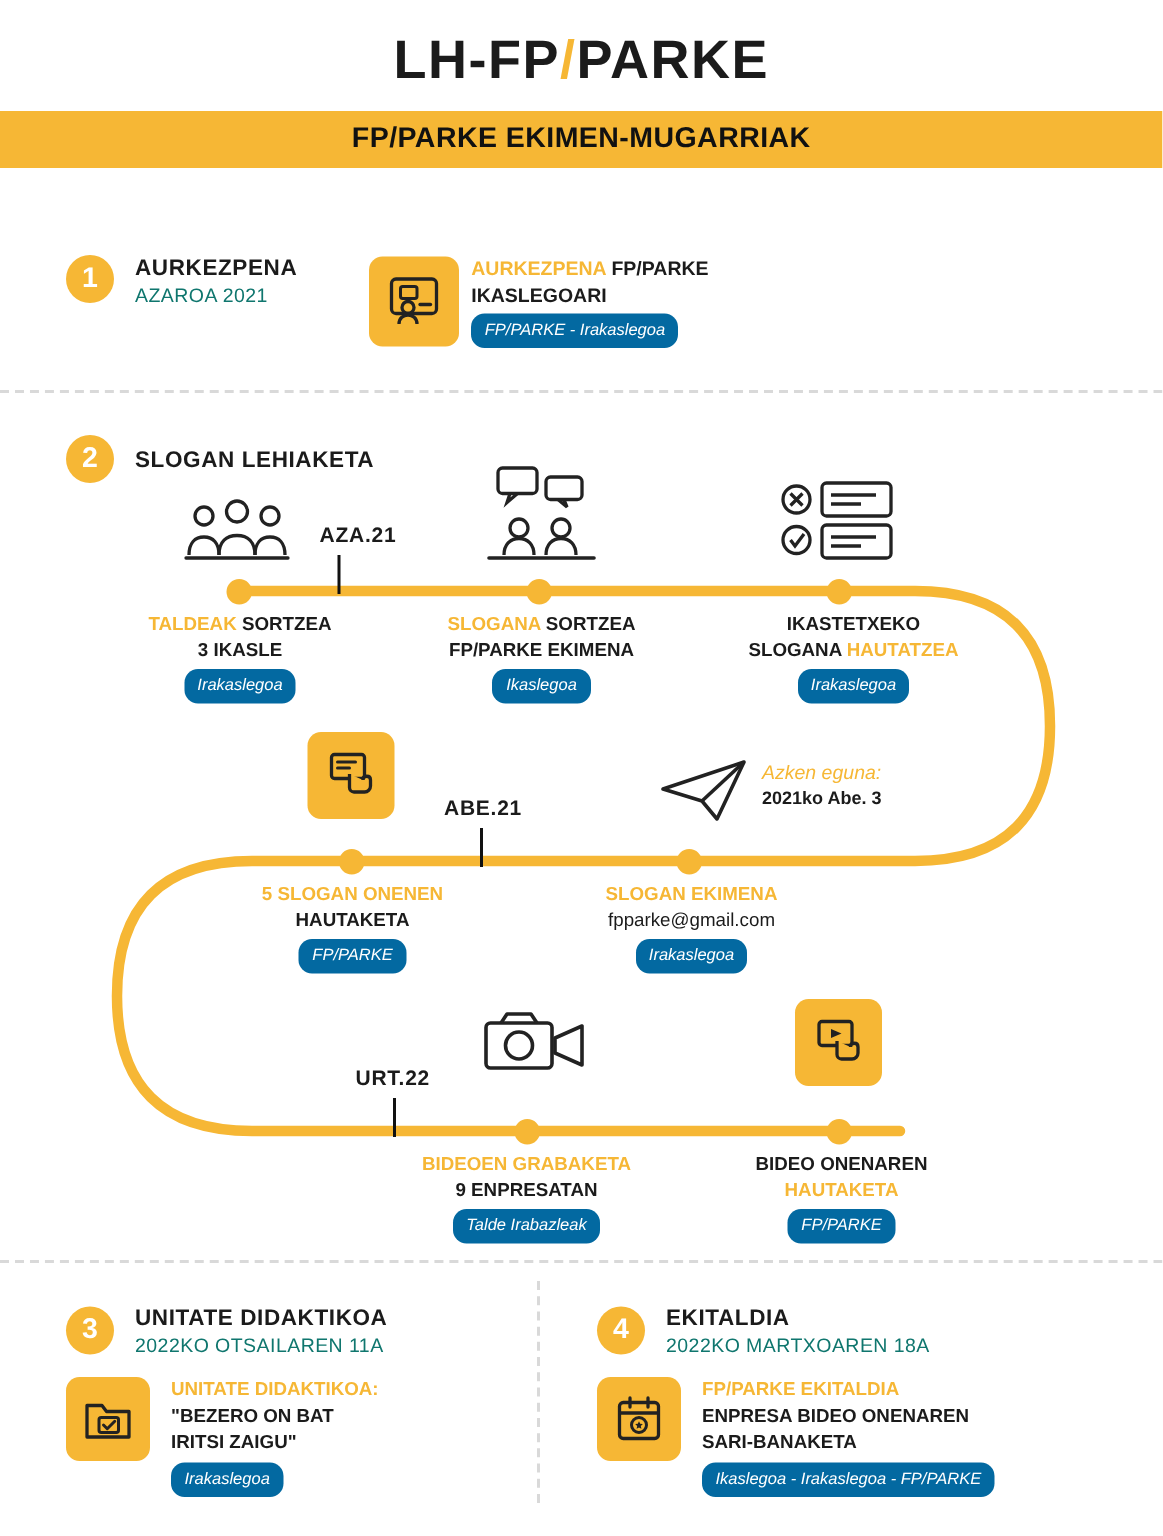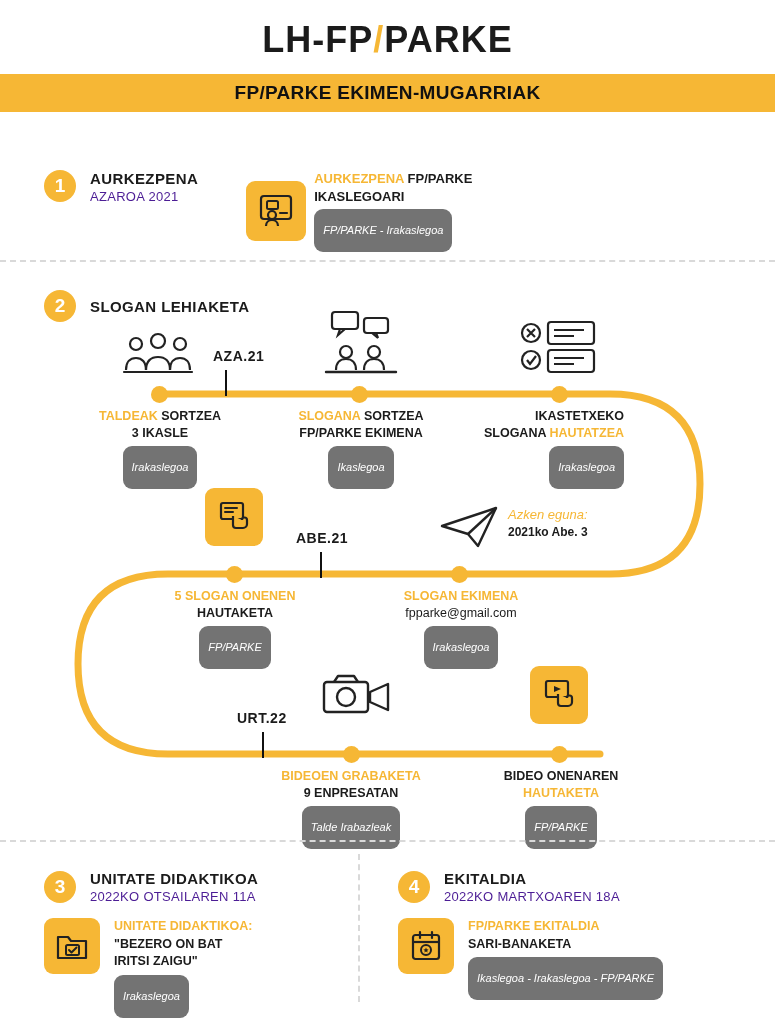--- a/index.html
+++ b/index.html
@@ -40,34 +40,34 @@
 
   
   .num-badge {
     width: 32px; height: 32px; border-radius: 50%;
     background: #F6B735; color: #fff;
     font-size: 19px; font-weight: 700;
     display: flex; align-items: center; justify-content: center;
   }
   .sec-head { display: flex; align-items: center; gap: 14px; }
   .sec-title { font-size: 15px; font-weight: 700; letter-spacing: .4px; }
-  .sec-sub { font-size: 13px; color: #4c1d95; margin-top: 2px; letter-spacing: .3px; }
+  .sec-sub { font-size: 13px; color: #0f766e; margin-top: 2px; letter-spacing: .3px; }
 
   .divider {
     border-top: 2px dashed #d9d9d9;
     width: 100%;
   }
 
   .tag {
     display: inline-block;
-    background: #737373;
+    background: #0369a1;
     color: #fff;
     font-style: italic;
     font-size: 11px;
-    padding: 14px 9px;
+    padding: 4px 9px;
     border-radius: 9px;
     margin-top: 4px;
     white-space: nowrap;
   }
   .amber { color: #F6B735; }
   .bold { font-weight: 700; }
 
   .icon-box {
     background: #F6B735;
     border-radius: 9px;
@@ -231,21 +231,21 @@
       <div class="bold">3 IKASLE</div>
       <div class="tag">Irakaslegoa</div>
     </div>
 
     <div class="caption" style="left:278px;top:100px;width:166px;">
       <div><span class="amber bold">SLOGANA</span><span class="bold"> SORTZEA</span></div>
       <div class="bold">FP/PARKE EKIMENA</div>
       <div class="tag">Ikaslegoa</div>
     </div>
 
-    <div class="caption" style="left:458px;top:100px;width:166px;text-align:right;">
+    <div class="caption" style="left:486px;top:100px;width:166px;">
       <div class="bold">IKASTETXEKO</div>
       <div><span class="bold">SLOGANA </span><span class="amber bold">HAUTATZEA</span></div>
       <div class="tag">Irakaslegoa</div>
     </div>
 
     <div class="icon-box" style="position:absolute;left:205px;top:180px;width:58px;height:58px;">
       <svg width="36" height="36" viewBox="0 0 36 36">
         <rect x="5" y="4" width="22" height="16" rx="2" fill="none" stroke="#222" stroke-width="2.2"></rect>
         <path d="M9 9h12M9 13h8" stroke="#222" stroke-width="2" stroke-linecap="round"></path>
         <path d="M17 17v9a3 3 0 0 0 3 3h7a4 4 0 0 0 4-4v-4c0-1.5-1-2.5-2.5-2.5S26 19.5 26 21" fill="#F6B735" stroke="#222" stroke-width="2.2" stroke-linejoin="round"></path>
@@ -361,19 +361,20 @@
         <svg width="34" height="34" viewBox="0 0 34 34">
           <rect x="4" y="6" width="26" height="24" rx="2.5" fill="none" stroke="#222" stroke-width="2.2"></rect>
           <path d="M4 13h26" stroke="#222" stroke-width="2.2"></path>
           <path d="M11 3v6M23 3v6" stroke="#222" stroke-width="2.2" stroke-linecap="round"></path>
           <circle cx="17" cy="21" r="5" fill="none" stroke="#222" stroke-width="2"></circle>
           <path d="M17 18.5l.8 1.7 1.8.2-1.4 1.3.4 1.8-1.6-.9-1.6.9.4-1.8-1.4-1.3 1.8-.2z" fill="#222"></path>
         </svg>
       </div>
       <div class="bot-txt">
         <div class="amber bold">FP/PARKE EKITALDIA</div>
+        <div class="bold">ENPRESA BIDEO ONENAREN</div>
         <div class="bold">SARI-BANAKETA</div>
         <div class="tag">Ikaslegoa - Irakaslegoa - FP/PARKE</div>
       </div>
     </div>
   </div>
 
 </div>
 
 </body></html>

